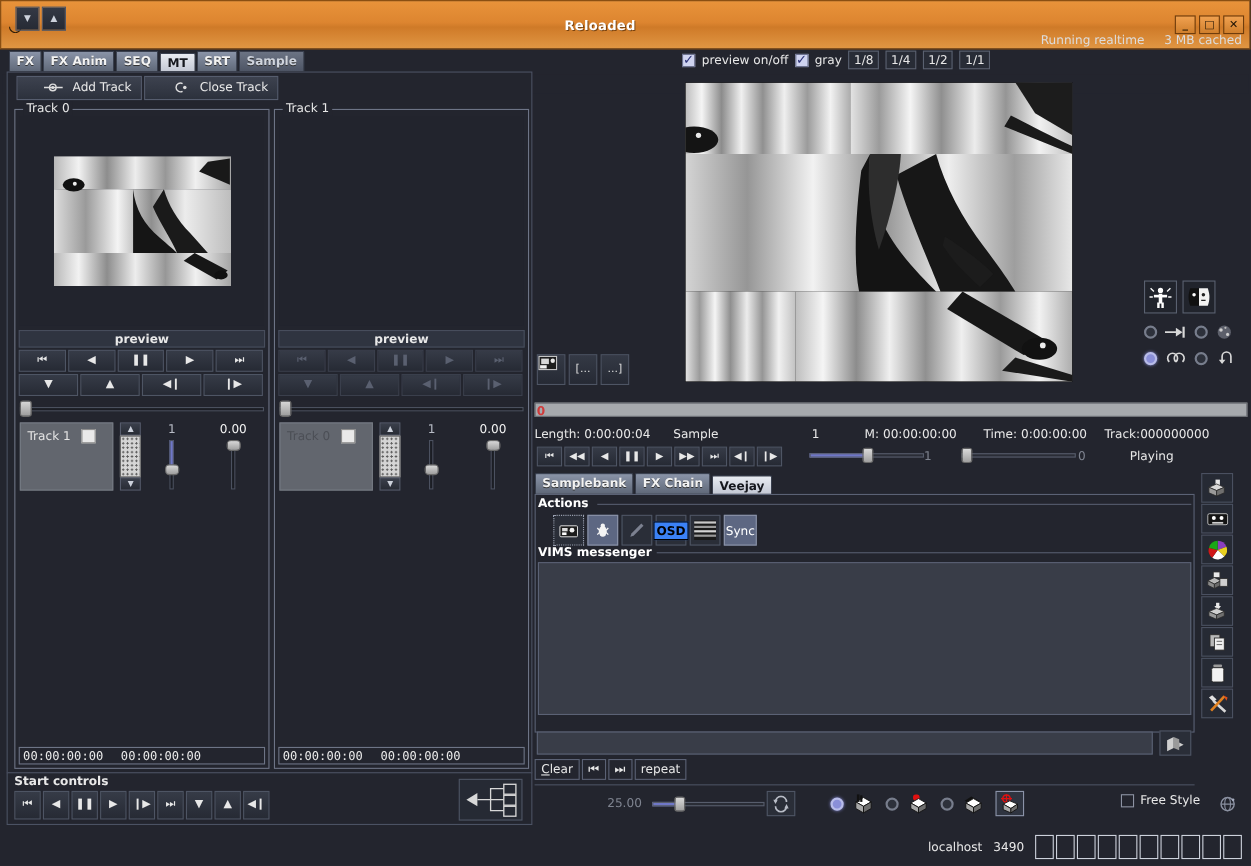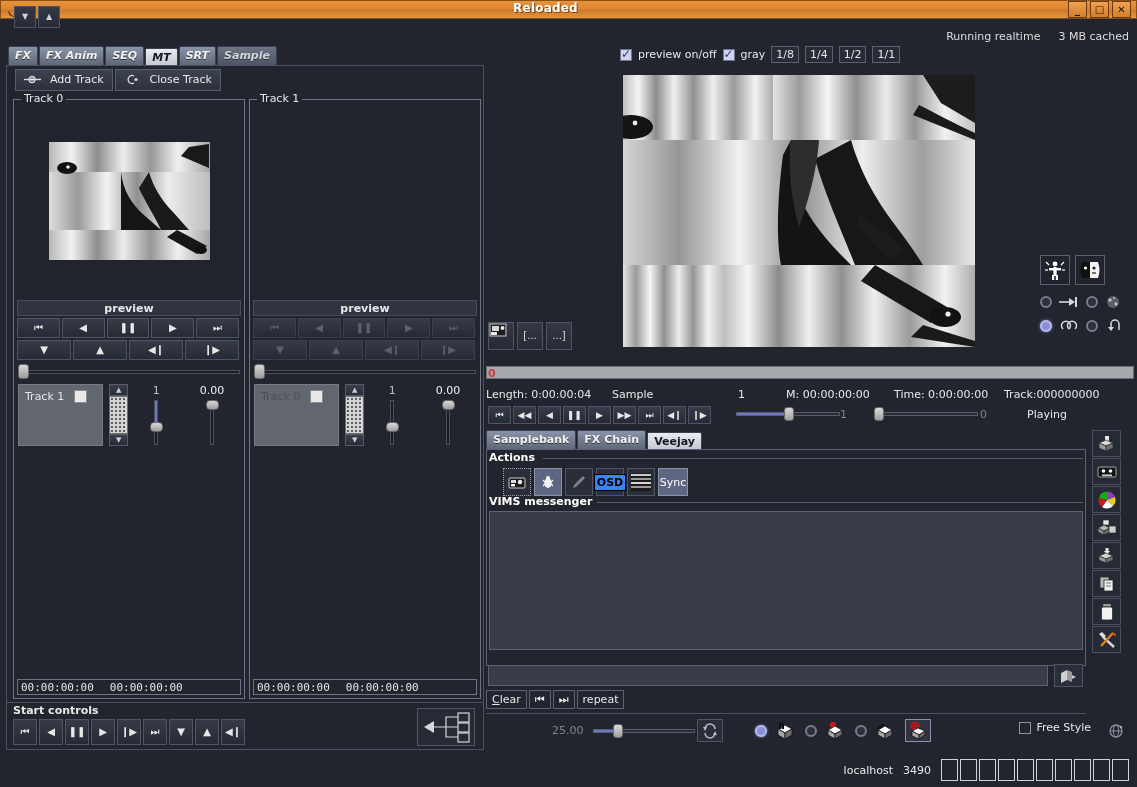--- a/index.html
+++ b/index.html
@@ -8,24 +8,24 @@
     background: #2b2e38;
     font-family: "DejaVu Sans", "Liberation Sans", sans-serif;
     font-size: 11px;
     color: #e8e8e8;
     overflow: hidden;
   }
   .app { position: relative; width: 1137px; height: 787px; background: #23252e; }
 
   
   .titlebar {
-    position: absolute; left: 0; top: 0; width: 1137px; height: 19px;
+    position: absolute; left: 0; top: 0; width: 1137px; height: 45px;
     background: linear-gradient(to bottom, #e8933a 0%, #dd8530 45%, #cf7a28 55%, #e09643 100%);
     border: 1px solid #8a4f12;
-    display: flex; 
+    display: flex; align-items: center;
   }
   .tb-icon {
     width: 18px; height: 18px; margin-left: 4px;
     color: #2b1a06; font-size: 15px; line-height: 18px; text-align: center;
     font-weight: bold;
   }
   .tb-title {
     flex: 1; text-align: center; font-weight: bold; font-size: 12px;
     color: #ffffff; text-shadow: 1px 1px 0 #7a4410;
     letter-spacing: 0.2px;
@@ -45,21 +45,21 @@
     background: #23252e; display: flex; align-items: flex-end; padding-left: 6px; margin-top: 40px;
   }
   .menu-item { padding: 1px 8px; font-size: 11px; color: #e6e6e6; }
   .menu-item u { text-decoration: underline; }
   .status-right {
     position: absolute; right: 8px; top: 28px; height: 17px;
     display: flex; gap: 18px; align-items: center; font-size: 11px; color: #ddd;
   }
 
   
-  .tabrow { position: absolute; left: 8px; top: 46px; display: flex; align-items: flex-end; font-style: italic; }
+  .tabrow { position: absolute; left: 8px; top: 46px; display: flex; align-items: flex-end; }
   .tab {
     background: linear-gradient(to bottom,#8a94a8,#5f6878);
     border: 1px solid #3a4150; border-bottom: none;
     padding: 2px 6px 3px 6px; font-weight: bold; font-size: 11px;
     color: #f2f2f2; text-shadow: 0 1px 0 #333; margin-right: 1px;
     border-radius: 2px 2px 0 0;
   }
   .tab.sel {
     background: linear-gradient(to bottom,#e9ecf2,#c3c8d4);
     color: #15171d; text-shadow: none; padding-bottom: 1px;
@@ -67,21 +67,21 @@
   .tab.dim { background: linear-gradient(to bottom,#6c7484,#4d5464); color: #cfd4dd; }
 
   
   .mt-panel {
     position: absolute; left: 6px; top: 65px; width: 478px; height: 638px;
     background: #23252e; border: 1px solid #4b5263;
   }
   .mt-toolbar { position: absolute; left: 8px; top: 3px; display: flex; }
   .mt-tbtn {
     background: linear-gradient(to bottom,#3d424f,#2c313c);
-    border: 1px solid #565d6e; padding: 3px 8px 4px 7px;
+    border: 1px solid #565d6e; padding: 3px 8px 4px 23px;
     font-size: 11px; color: #e9e9e9; display: flex; align-items: center; gap: 5px;
     margin-right: 2px;
   }
   .trk-icon { width: 22px; height: 11px; }
 
   .track-frame {
     position: absolute; top: 33px; height: 600px;
     border: 1px solid #6d7486; background: #23252e;
   }
   .track-frame.t0 { left: 6px; width: 232px; }

